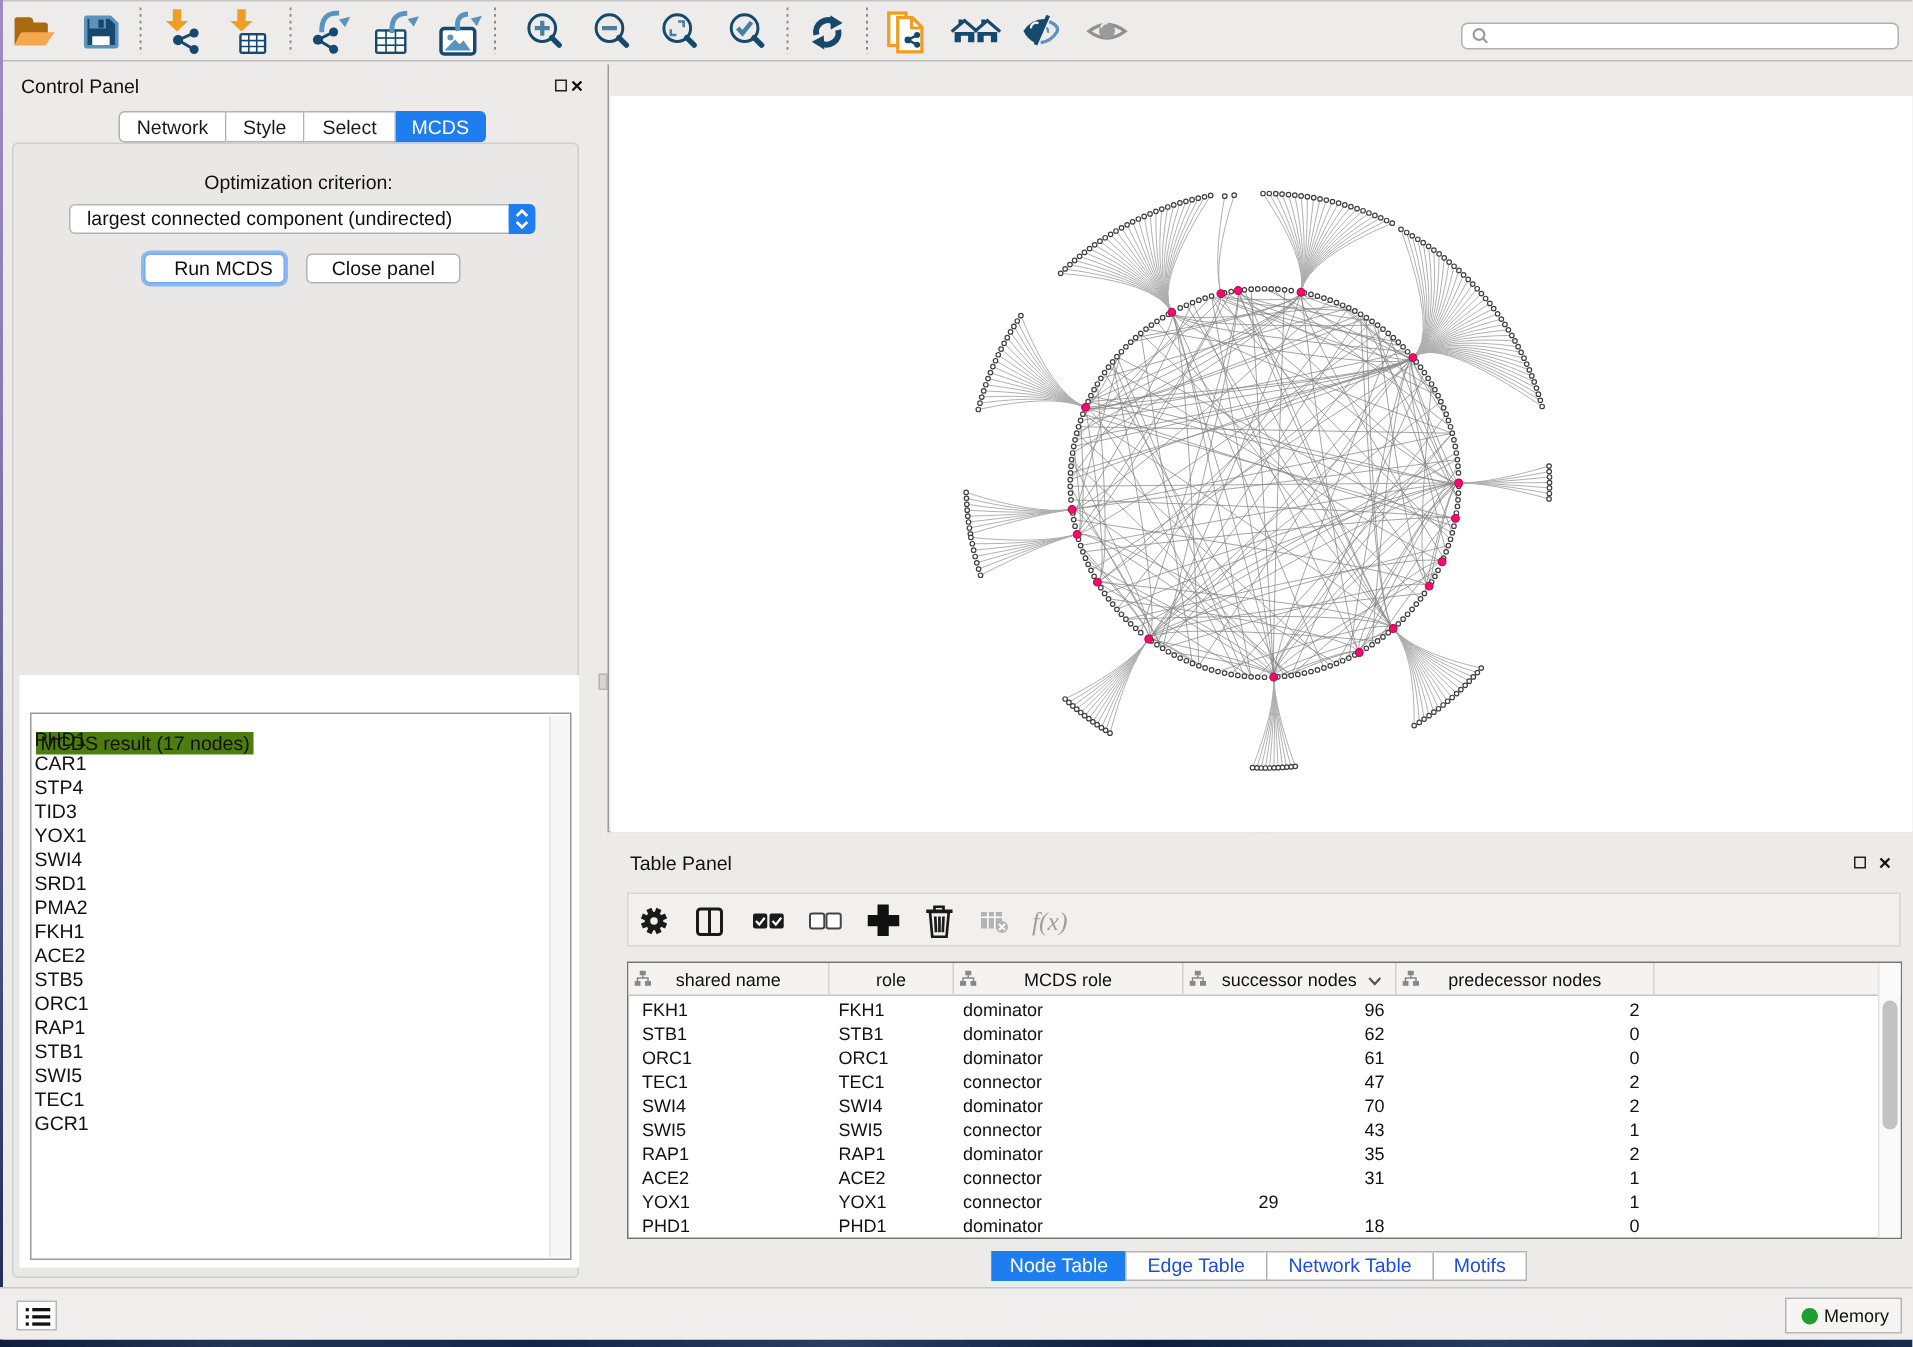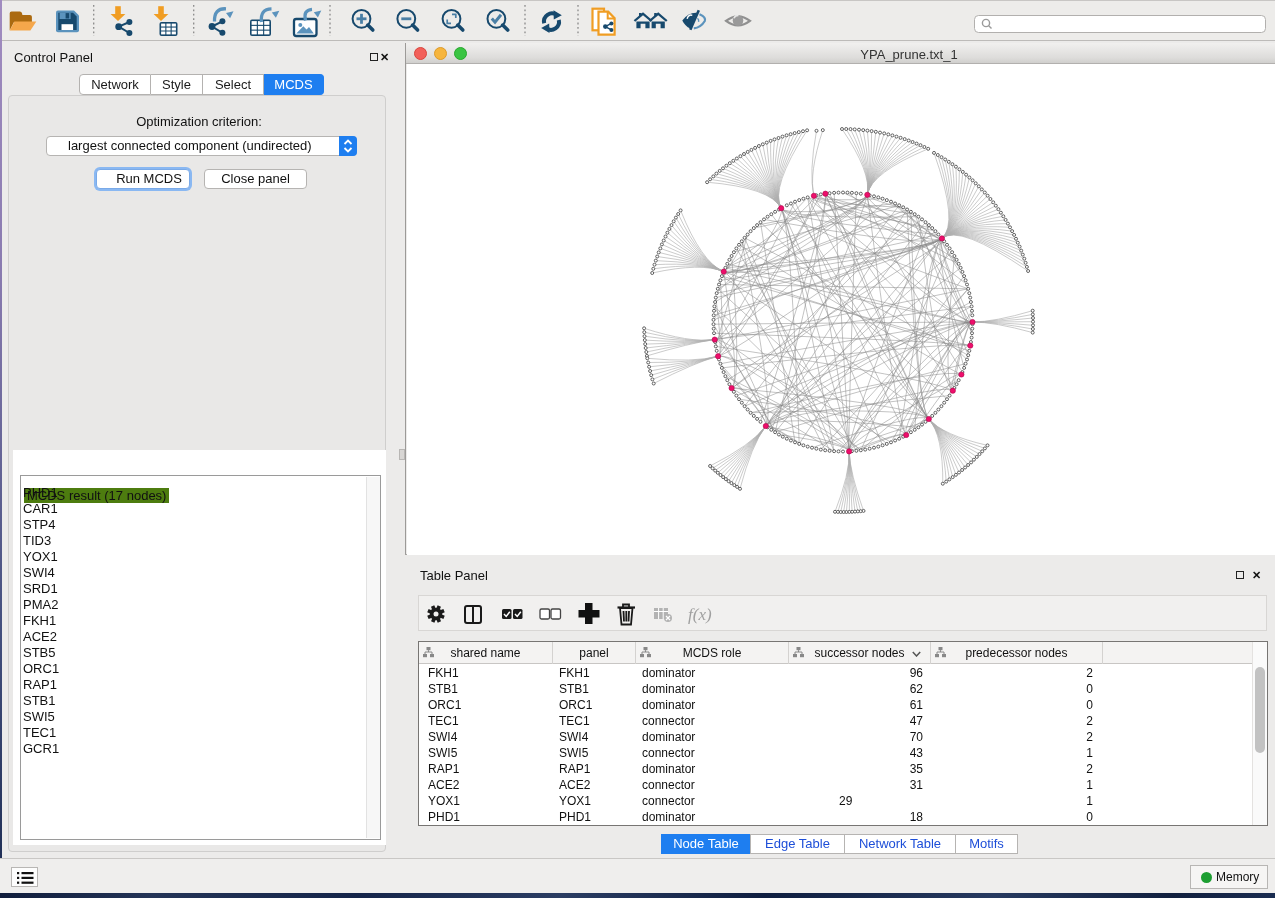--- a/index.html
+++ b/index.html
@@ -20,21 +20,21 @@
   #cpbody { left:8px; top:95px; width:378px; height:757px; background:#e9e8e7;
             border:1px solid #cfcecd; border-radius:4px; }
   #tabs { left:79px; top:74px; height:21px; display:flex; font-size:13px; }
   .tab { border:1px solid #b4b2b0; border-left:none; background:#fff; color:#1a1a1a;
          display:flex; align-items:center; justify-content:center; }
   .tab:first-child { border-left:1px solid #b4b2b0; border-radius:4px 0 0 4px; }
   .tab.blue { background:#1e7ef0; color:#fff; border-color:#1e7ef0; border-radius:0 4px 4px 0; }
 
   #optlabel { left:0; top:114px; width:398px; text-align:center; font-size:13px; color:#111; }
   #combo { left:46px; top:136px; width:311px; height:20px; background:#fff; border:1px solid #b6b4b2;
-           border-radius:4px; font-size:13px; line-height:18px; padding-left:21px; color:#111; }
+           border-radius:4px; font-size:13px; line-height:18px; padding-left:11px; color:#111; }
   .btn { position:absolute; height:20px; background:#fff; border:1px solid #b6b4b2; border-radius:4px;
          font-size:13px; text-align:center; line-height:18px; color:#111; }
   #runbtn { left:96px; top:169px; width:94px; box-shadow:0 0 0 2px #8ab8f2; border-color:#7aaae8;padding-left:12px; }
   #closebtn { left:204px; top:169px; width:103px; }
 
   #mcdsbox { left:13px; top:450px; width:373px; height:395px; background:#fff; }
   #fs { left:20px; top:475px; width:361px; height:365px; border:1px solid #9a9a9a; }
   #fsleg { left:24px; top:488px; background:#4d7c0f; padding:0 3px; font-size:13px; color:#111; }
   #mlist { left:23px; top:485px; font-size:13px; line-height:16px; color:#111; }
   #mscroll { left:366px; top:477px; width:14px; height:361px; background:#f7f7f7; border-left:1px solid #e2e2e2; }
@@ -219,26 +219,20 @@
 </div>
 <div class="btn" id="runbtn">Run MCDS</div>
 <div class="btn" id="closebtn">Close panel</div>
 <div class="abs" id="mcdsbox"></div>
 <div class="abs" id="fs"></div>
 <div class="abs" id="fsleg">MCDS result (17 nodes)</div>
 <div class="abs" id="mscroll"></div>
 <div class="abs" id="mlist">PHD1<br>CAR1<br>STP4<br>TID3<br>YOX1<br>SWI4<br>SRD1<br>PMA2<br>FKH1<br>ACE2<br>STB5<br>ORC1<br>RAP1<br>STB1<br>SWI5<br>TEC1<br>GCR1</div>
 
 <div class="abs" id="netwin">
-  <div id="ntitle">
-    <div class="light" style="left:8px; background:#f2605a; border:0.5px solid #d9453c;"></div>
-    <div class="light" style="left:28px; background:#f6b53d; border:0.5px solid #dd9a28;"></div>
-    <div class="light" style="left:48px; background:#3ac443; border:0.5px solid #27a82c;"></div>
-    <div id="ntext">YPA_prune.txt_1</div>
-  </div>
   <div id="ncanvas">
     <svg id="netsvg" width="869" height="491" viewBox="406 64 869 491" style="left:0;top:0">
 <g stroke="#aeaeae" stroke-width="0.65" fill="none">
 <path d="M780.2,208.2 Q769.0,187.5 706.1,182.2"></path>
 <path d="M780.2,208.2 Q769.0,187.5 709.1,179.3"></path>
 <path d="M780.2,208.2 Q769.0,187.5 712.3,176.4"></path>
 <path d="M780.2,208.2 Q769.0,187.5 715.4,173.6"></path>
 <path d="M780.2,208.2 Q769.0,187.5 718.7,170.9"></path>
 <path d="M780.2,208.2 Q769.0,187.5 722.0,168.3"></path>
 <path d="M780.2,208.2 Q769.0,187.5 725.4,165.7"></path>
@@ -985,21 +979,21 @@
               <rect x="0" y="7" width="4" height="3.2"></rect>
               <rect x="7" y="7" width="4" height="3.2"></rect>
             </g>
             <g stroke="#888" stroke-width="1" fill="none">
               <path d="M2,7 L2,5 L9,5 L9,7 M5.5,5 L5.5,3.2"></path>
             </g>
           </svg>
 <div class="hlab">shared name</div>
 </div>
 <div class="hcell" style="left:134px;width:83px;">
-<div class="hlab">panel</div>
+<div class="hlab">role</div>
 </div>
 <div class="hcell" style="left:217px;width:153px;">
 <svg width="11" height="11" viewBox="0 0 11 11" style="position:absolute;left:4px;top:5px">
             <g fill="#888">
               <rect x="3.5" y="0" width="4" height="3.2"></rect>
               <rect x="0" y="7" width="4" height="3.2"></rect>
               <rect x="7" y="7" width="4" height="3.2"></rect>
             </g>
             <g stroke="#888" stroke-width="1" fill="none">
               <path d="M2,7 L2,5 L9,5 L9,7 M5.5,5 L5.5,3.2"></path>

